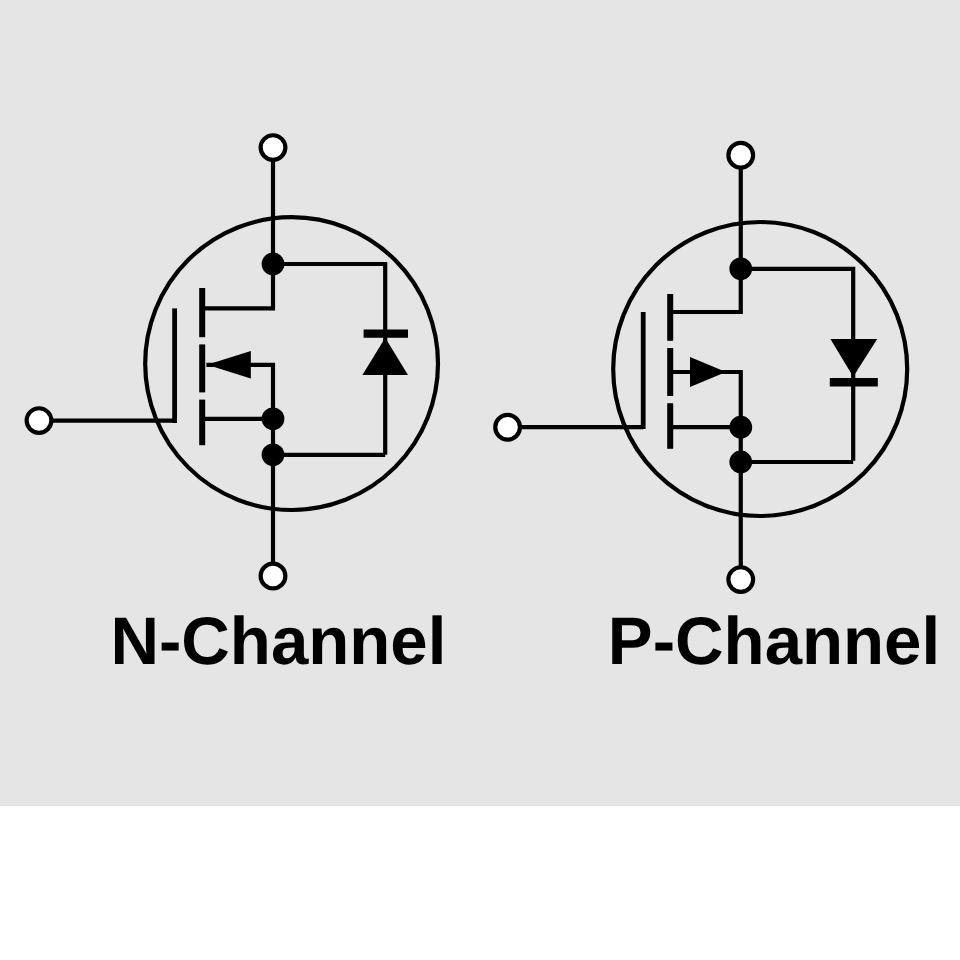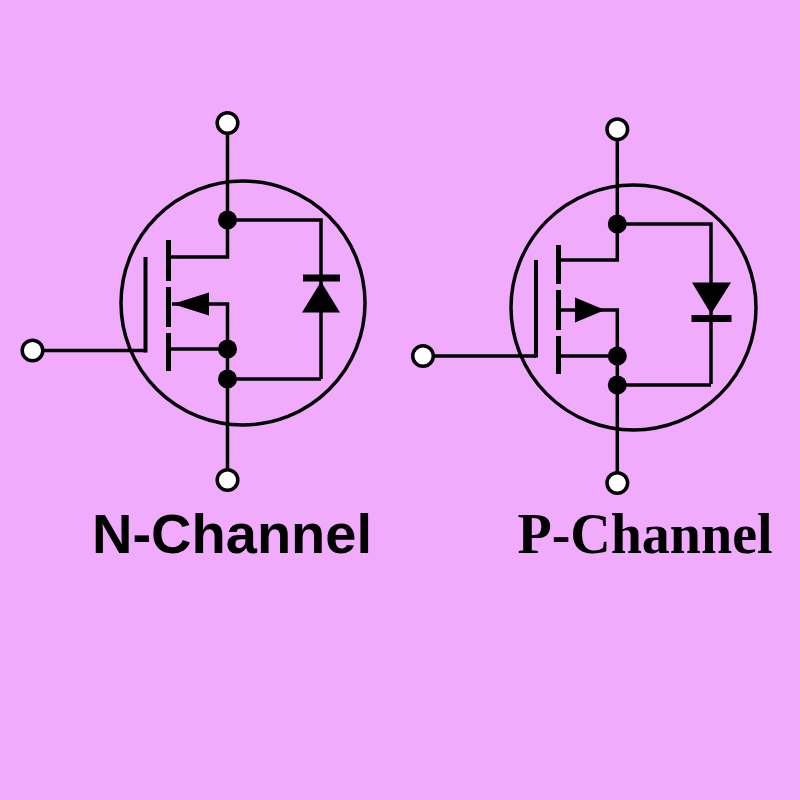--- a/index.html
+++ b/index.html
@@ -3,22 +3,22 @@
 <meta charset="utf-8">
 <style>
   html, body {
     margin: 0;
     padding: 0;
     background: #ffffff;
   }
   .canvas {
     position: relative;
     width: 800px;
-    height: 800px;
-    background: #f0abfc;
+    height: 672px;
+    background: #e5e5e5;
     overflow: hidden;
     font-family: "Liberation Sans", sans-serif;
   }
   .schematic-svg {
     position: absolute;
     left: 0;
     top: 0;
     width: 800px;
     height: 800px;
   }
@@ -28,21 +28,21 @@
     transform: translateX(-50%);
     font-family: "Liberation Sans", sans-serif;
     font-weight: bold;
     font-size: 56px;
     line-height: 1;
     color: #000000;
     white-space: nowrap;
     letter-spacing: 0px;
   }
   .label-n { left: 232px; }
-  .label-p { left: 645px; font-family: Liberation Serif, serif; }
+  .label-p { left: 645px; }
 
   
   .wire      { stroke: #000; stroke-width: 3.5; fill: none; }
   .boundary  { stroke: #000; stroke-width: 3.5; fill: none; }
   .terminal  { stroke: #000; stroke-width: 3.5; fill: #fff; }
   .gatebar   { stroke: #000; stroke-width: 4;   fill: none; }
   .chan      { stroke: #000; stroke-width: 5;   fill: none; }
   .dot       { fill: #000; stroke: none; }
   .solid     { fill: #000; stroke: none; }
   .diodebar  { stroke: #000; stroke-width: 7;   fill: none; }

